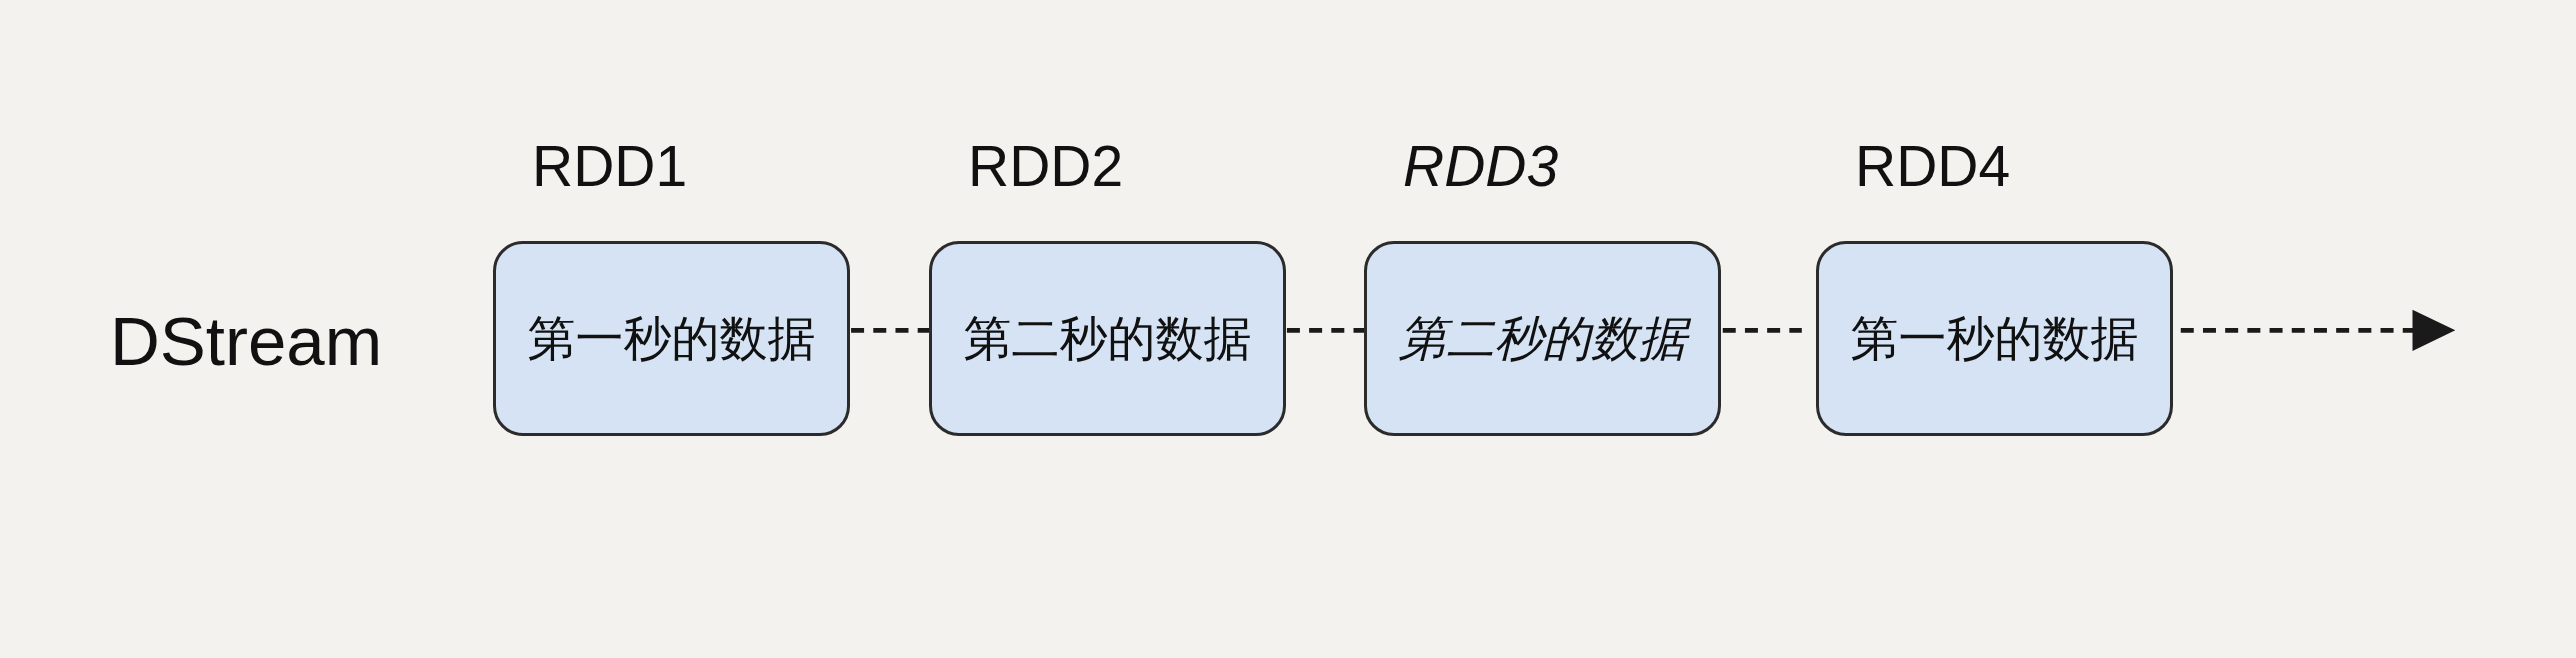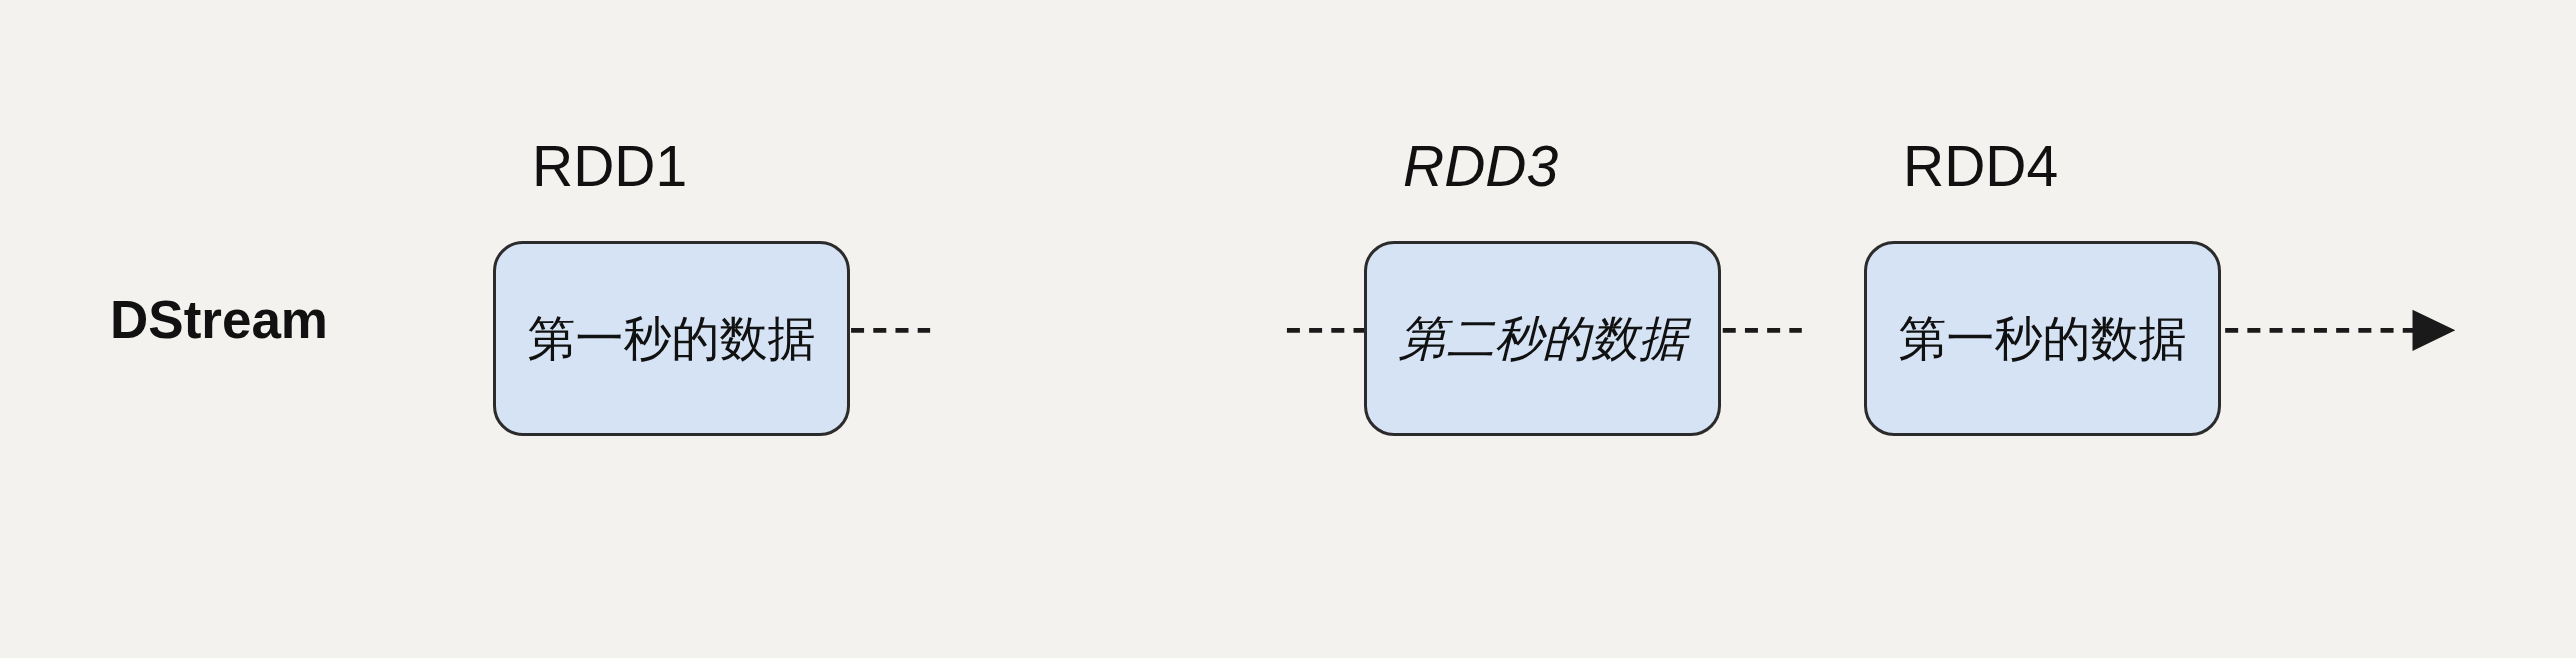--- a/index.html
+++ b/index.html
@@ -7,26 +7,25 @@
     position: relative;
     width: 2576px;
     height: 659px;
     background: var(--background, #f4f2ee);
     font-family: "Liberation Sans", "DejaVu Sans", sans-serif;
     overflow: hidden;
   }
   .dstream-label {
     position: absolute;
     left: 110px;
-    top: 293px;
-    font-size: 53px;
+    top: 307px;
+    font-size: 69px;
     line-height: 1;
     color: var(--text, #111111);
     white-space: nowrap;
-    font-weight: bold;
   }
   .connector-layer {
     position: absolute;
     left: 0; top: 0;
     width: 2576px; height: 659px;
     z-index: 1;
     pointer-events: none;
   }
   .dashed-line {
     stroke: var(--connector, #1a1a1a);
@@ -41,21 +40,21 @@
   .rdd-node {
     position: absolute;
     top: 130px;
     width: 357px;
     z-index: 2;
     margin-top: 8px;
   }
   .node-0 { left: 493px; }
   .node-1 { left: 929px; }
   .node-2 { left: 1364px; font-style: italic; }
-  .node-3 { left: 1864px; }
+  .node-3 { left: 1816px; }
   .rdd-title {
     font-size: 57px;
     line-height: 1;
     margin: 0 0 0 39px;
     color: var(--text, #111111);
     white-space: nowrap;
   }
   .rdd-box {
     position: absolute;
     left: 0;
@@ -92,20 +91,26 @@
 
   <div class="dstream-label">DStream</div>
 
   <div class="rdd-node node-0">
     <div class="rdd-title">RDD1</div>
     <div class="rdd-box">
       <div class="rdd-box-label">第一秒的数据</div>
     </div>
   </div>
 
+  <div class="rdd-node node-1">
+    <div class="rdd-title">RDD2</div>
+    <div class="rdd-box">
+      <div class="rdd-box-label">第二秒的数据</div>
+    </div>
+  </div>
 
   <div class="rdd-node node-2">
     <div class="rdd-title">RDD3</div>
     <div class="rdd-box">
       <div class="rdd-box-label">第二秒的数据</div>
     </div>
   </div>
 
   <div class="rdd-node node-3">
     <div class="rdd-title">RDD4</div>

